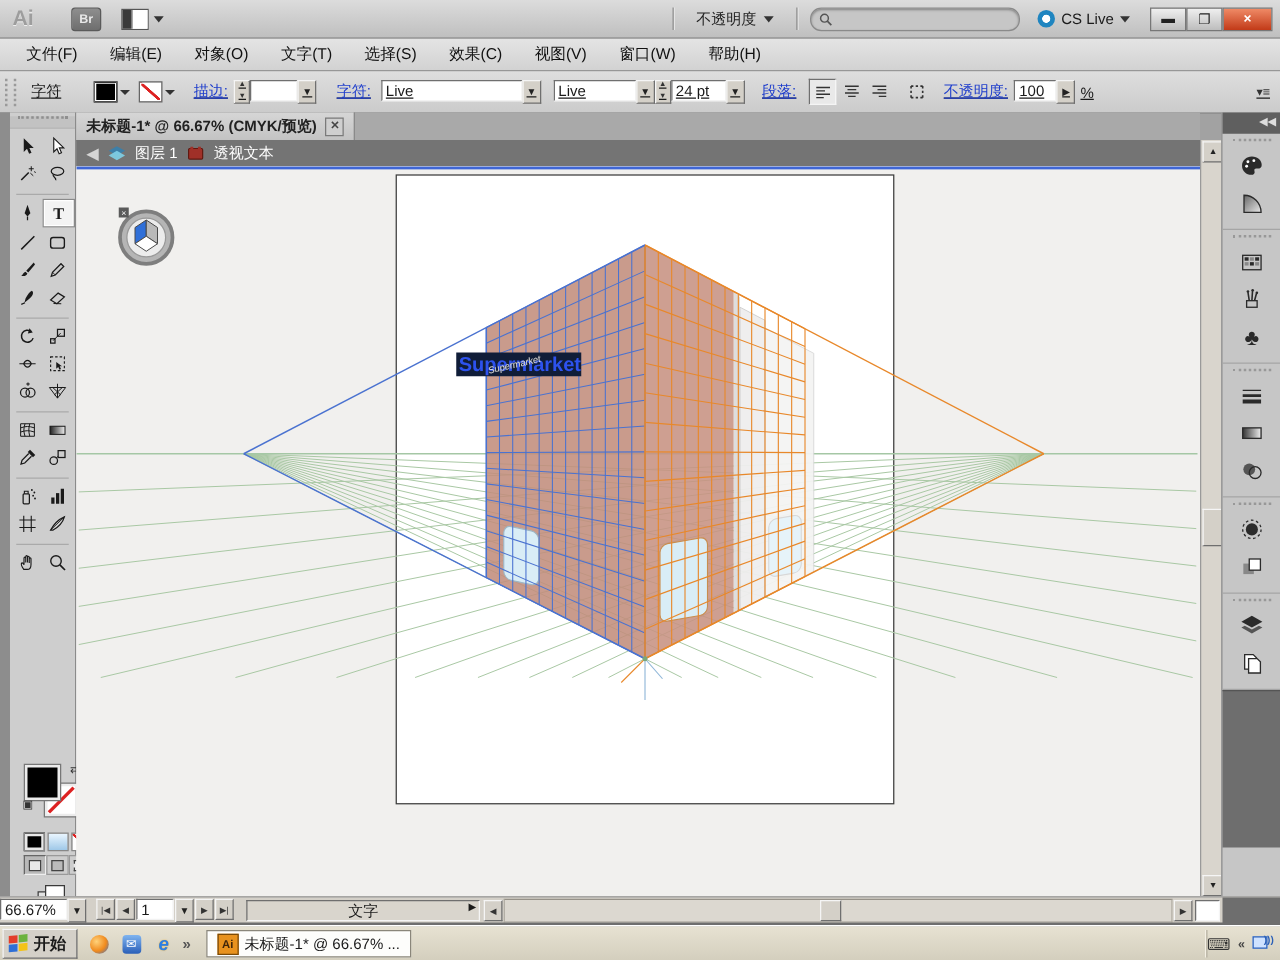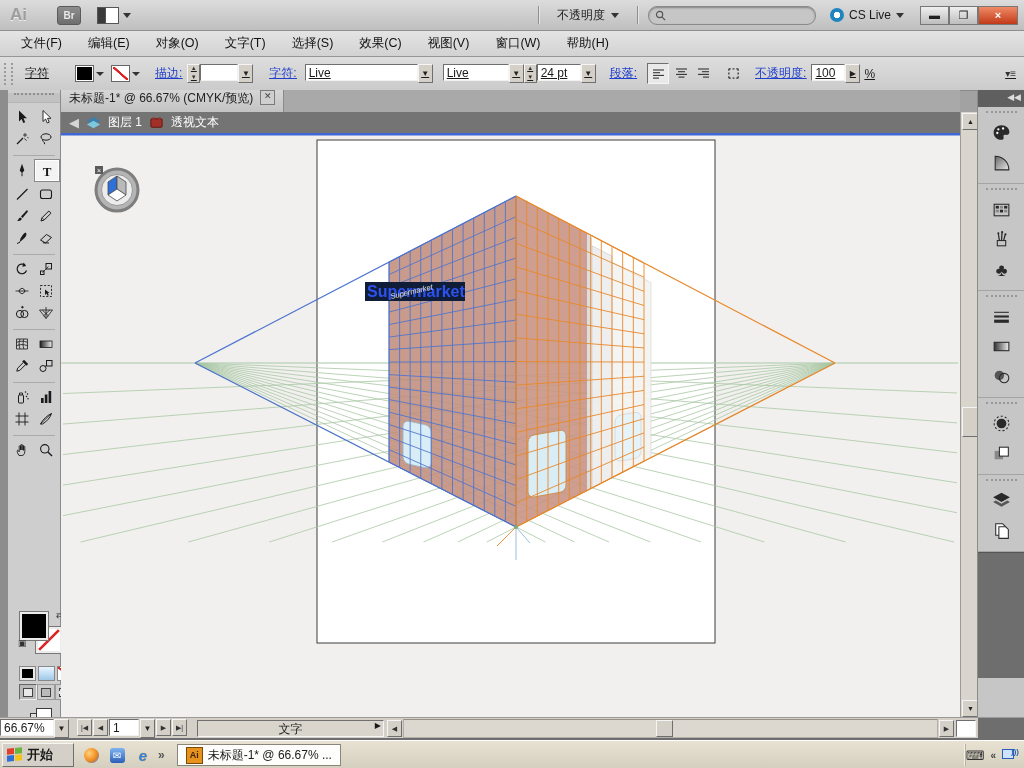--- a/index.html
+++ b/index.html
@@ -69,21 +69,21 @@
   .cbtn{width:15px;height:13px;border:1px solid #888;}
   .moderow{left:11px;top:594px;display:flex;}
   .mbtn{width:16px;height:14px;border:1px solid #999;background:#cdcdcd;display:flex;align-items:center;justify-content:center;}
   .mbtn.sel{background:#b9b9b9;border-color:#666 #eee #eee #666;}
   .mbtn i{width:8px;height:7px;border:1px solid #444;background:#e8e8e8;}
   #screenmode{left:22px;top:618px;width:24px;height:18px;}
   #screenmode i{position:absolute;width:14px;height:10px;border:1.5px solid #3a3a3a;background:#e2e2e2;}
   
   #tabbar{left:61px;top:90px;width:899px;height:22px;background:#a9a9a9;border-bottom:1px solid #8a8a8a;display:flex;}
   #doctab{height:22px;background:linear-gradient(#d6d6d6,#c3c3c3);border-right:1px solid #8a8a8a;
-          display:flex;align-items:flex-start;padding:0 8px;gap:7px;font-size:12px;color:#222;}
+          display:flex;align-items:center;padding:0 8px;gap:7px;font-size:12px;color:#222;font-weight:bold;}
   #tab-close{width:13px;height:13px;border:1px solid #7a7a7a;background:#cfcfcf;font-size:9px;line-height:11px;text-align:center;color:#444;}
   #breadcrumb{left:61px;top:112px;width:899px;height:21px;background:#747474;display:flex;align-items:center;gap:7px;color:#fff;padding-left:8px;}
   #bc-back{color:#d5d5d5;font-size:13px;}
   .bc-ico{width:15px;height:13px;display:inline-block;}
   #canvas{left:61px;top:133px;width:899px;height:584px;background:#f1f0ee;overflow:hidden;}
   
   #vscroll{left:960px;top:112px;width:17px;height:605px;background:#d9d5cd;border-left:1px solid #9a9a9a;}
   .sbtn{width:15px;height:15px;font-size:7px;display:flex;align-items:center;justify-content:center;color:#222;}
   #vthumb{left:1px;top:295px;width:15px;height:28px;}
   
@@ -96,21 +96,21 @@
   #dock-bottom{height:125px;background:#6e6e6e;border-top:1px solid #555;}
   
   #statusbar{left:0;top:717px;width:1024px;height:21px;background:#d4d0c8;border-top:1px solid #9a9a9a;display:flex;align-items:center;}
   .navbtn{width:13px;height:15px;font-size:7px;display:inline-flex;align-items:center;justify-content:center;color:#333;}
   #status-box{width:185px;height:15px;display:flex;align-items:flex-start;justify-content:center;position:relative;background:#d4d0c8;}
   #htrack{height:17px;background:#dcd8d0;position:relative;border:1px solid #b3afa6;border-top-color:#979289;}
   #hthumb{position:absolute;left:252px;top:0;width:15px;height:15px;}
   #app-bottom{left:0;top:738px;width:1024px;height:2px;background:#6e6e6e;}
   
   #taskbar{left:0;top:740px;width:1024px;height:28px;background:linear-gradient(#e7e2d2,#d3cebd);border-top:1px solid #fff;display:flex;align-items:center;}
-  #startbtn{margin-left:2px;height:22px;display:flex;align-items:center;gap:4px;padding:0 20px 0 4px;font-weight:bold;font-size:13px;}
+  #startbtn{margin-left:2px;height:22px;display:flex;align-items:center;gap:4px;padding:0 8px 0 4px;font-weight:bold;font-size:13px;}
   #startflag{width:16px;height:14px;display:grid;grid-template-columns:7px 7px;grid-template-rows:6px 6px;gap:1px;transform:skewY(-6deg);}
   #startflag i:nth-child(1){background:#e33e2b;}#startflag i:nth-child(2){background:#6cb33e;}
   #startflag i:nth-child(3){background:#2e6fd6;}#startflag i:nth-child(4){background:#f3c318;}
   .qicon{width:18px;height:18px;margin-left:8px;display:flex;align-items:center;justify-content:center;font-size:13px;}
   #tb-task{margin-left:12px;height:20px;display:flex;align-items:center;gap:5px;padding:0 8px;background:#fdfdfb;
            border:1px solid #8a867a;box-shadow:inset 1px 1px 0 #fff;font-size:12px;}
   #ai-task-ico{width:15px;height:15px;background:#e8921e;border:1px solid #7a4a08;color:#40260a;font-size:9px;font-weight:bold;
                display:flex;align-items:center;justify-content:center;}
   #tray{margin-left:auto;display:flex;align-items:center;gap:6px;padding-right:6px;height:22px;border-left:1px solid #b6b1a2;box-shadow:-1px 0 0 #f4f0e4;}
   #net-ico{width:16px;height:13px;position:relative;}

